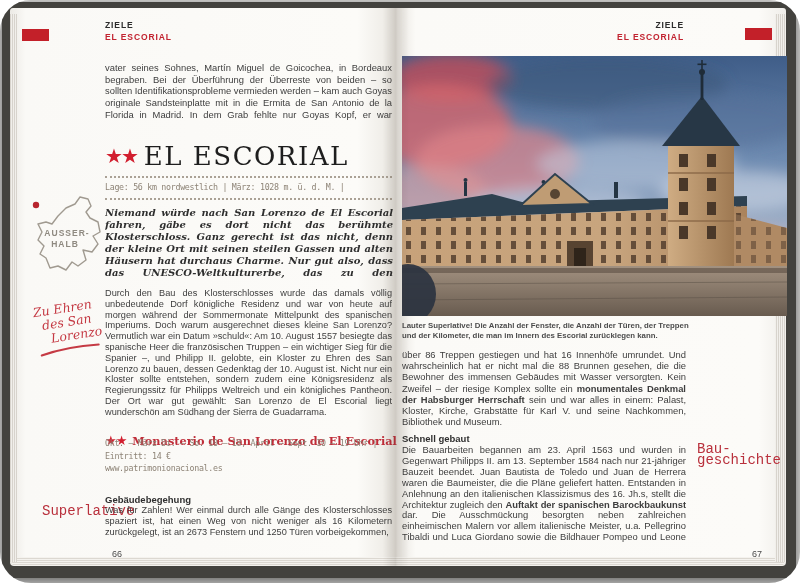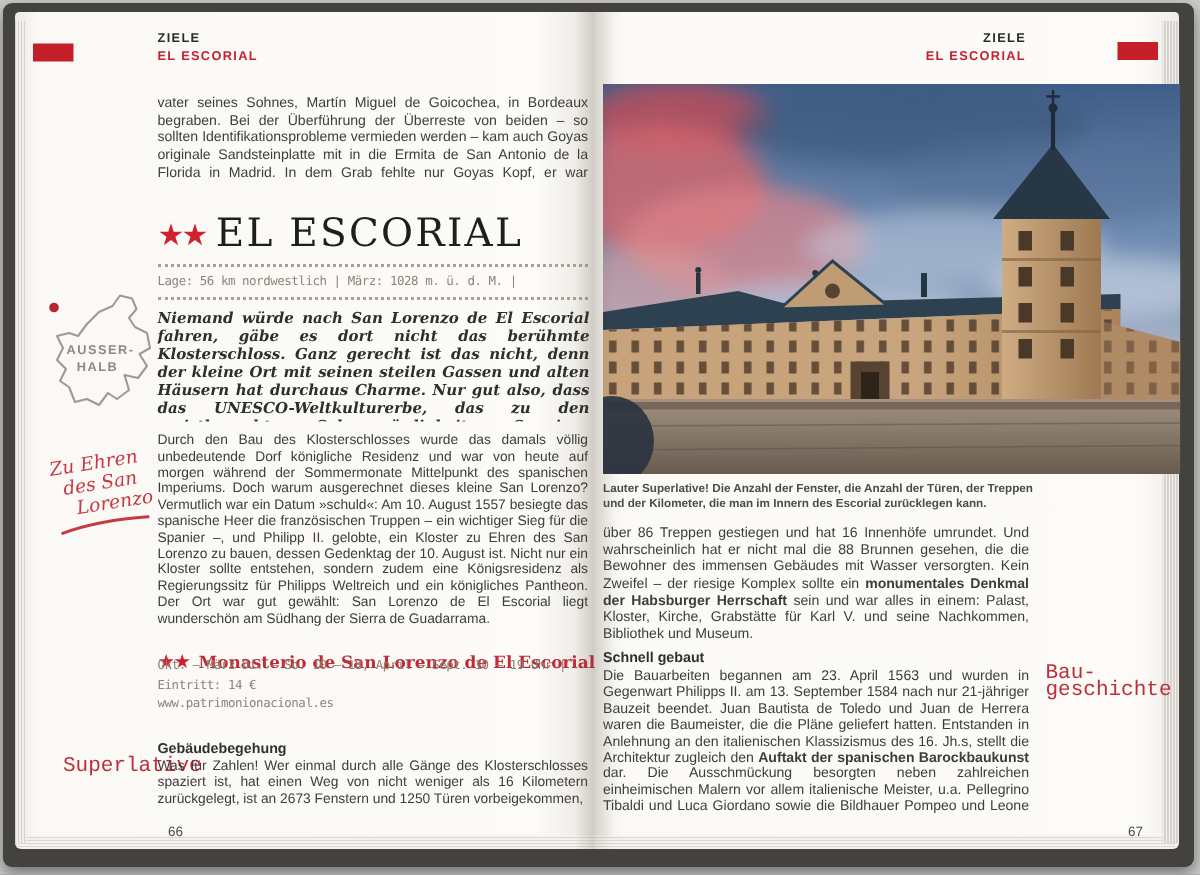--- a/index.html
+++ b/index.html
@@ -1,17 +1,17 @@
 <!DOCTYPE html>
 <html><head>
 <meta charset="utf-8">
 <style>
   html,body{margin:0;padding:0;}
   .shot{position:relative;width:800px;height:583px;background:#cbcbc9;overflow:hidden;
-        font-family:"Liberation Sans",sans-serif;color:#3b3b3b;}
+        font-family:"Liberation Sans",sans-serif;color:#3b3b3b;border-radius:31px;}
   
   .cover{position:absolute;left:2px;top:2px;width:794px;height:576px;background:#43423e;
          border-radius:6px;box-shadow:0 4px 10px rgba(0,0,0,.45);}
   .page{position:absolute;top:8px;height:558px;}
   .page-left{left:10px;width:386px;border-radius:3px 0 0 4px;
       background:linear-gradient(90deg,#eceae5 0,#faf9f6 4%,#fcfbf8 90%,#eae7e1 100%);}
   .page-right{left:396px;width:390px;border-radius:0 3px 4px 0;
       background:linear-gradient(90deg,#e7e4de 0,#fbfaf7 5%,#fcfbf8 93%,#efede9 100%);}
   .gutter{position:absolute;left:383px;top:8px;width:26px;height:558px;
       background:linear-gradient(90deg,rgba(70,60,50,0) 0,rgba(70,60,50,.16) 48%,rgba(70,60,50,.10) 55%,rgba(70,60,50,0) 100%);}

